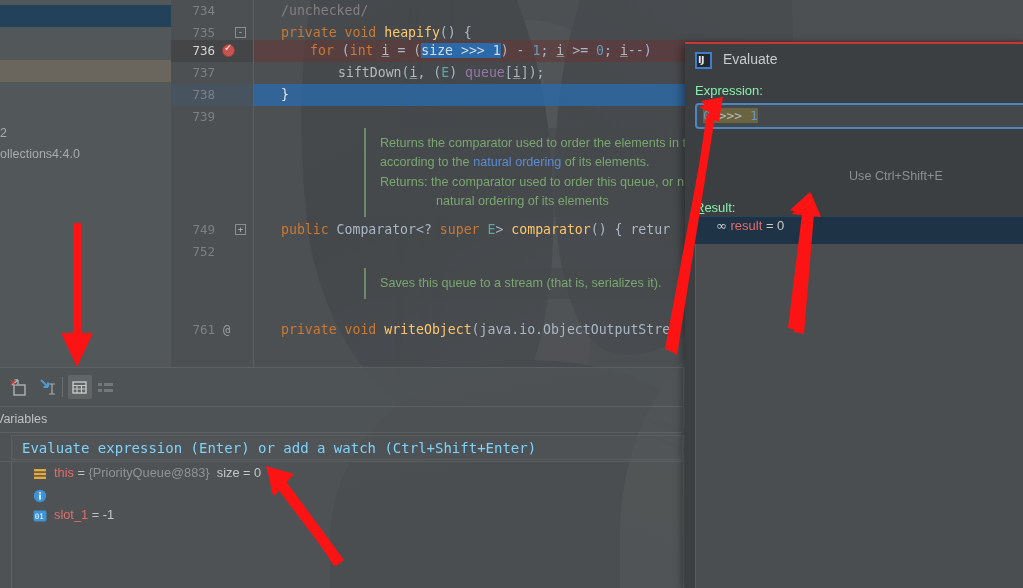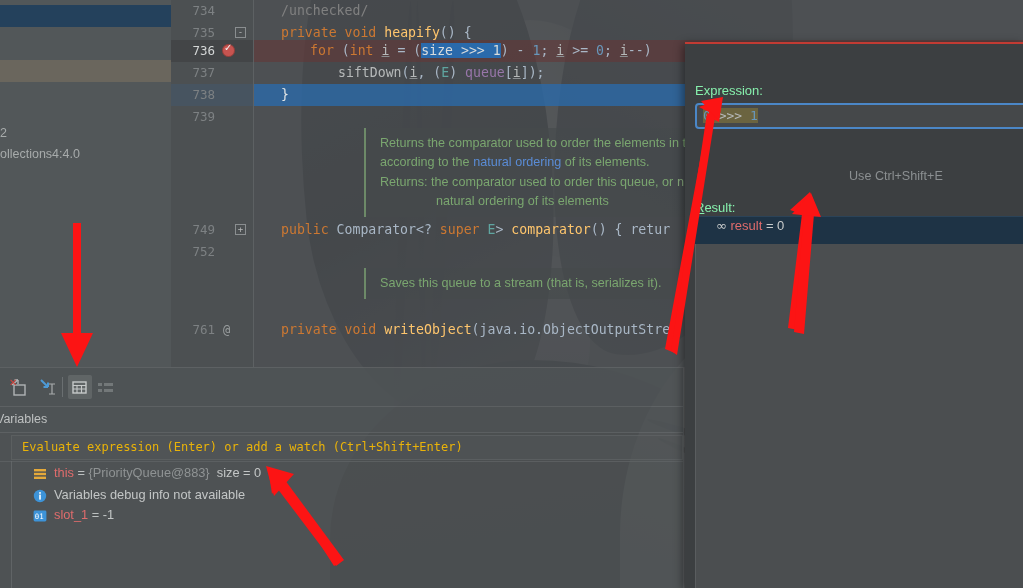--- a/index.html
+++ b/index.html
@@ -227,21 +227,21 @@
     position: absolute; left: 0; top: 433px; width: 683px; height: 155px;
     background: rgba(79,83,85,0.72);
   }
   .watch-row {
     position: absolute; left: 11px; top: 435px; width: 672px; height: 25px;
     border: 1px solid rgba(100,104,106,.55);
     background: rgba(82,86,88,.55);
   }
   .watch-placeholder {
     position: absolute; left: 22px; top: 440px;
-    color: #eab308; font-size: 12px;
+    color: #7dd3fc; font-size: 14px;
     font-family: "DejaVu Sans Mono", monospace;
     white-space: nowrap;
   }
   .vars-sep2 {
     position: absolute; left: 0; top: 461px; width: 683px; height: 1px;
     background: rgba(96,100,102,.75);
   }
   .var-row {
     position: absolute; left: 0; width: 683px; height: 22px;
     font-family: "Liberation Sans", sans-serif; font-size: 12.8px;
@@ -488,36 +488,41 @@
     </div>
 
     <div class="var-row" style="top:485px;">
       <div class="var-icon">
         <svg width="14" height="14" viewBox="0 0 14 14">
           <circle cx="7" cy="7" r="6.2" fill="#3d93d8"></circle>
           <rect x="6.2" y="5.6" width="1.6" height="5" fill="#fff"></rect>
           <rect x="6.2" y="3.1" width="1.6" height="1.7" fill="#fff"></rect>
         </svg>
       </div>
-      <div class="var-label">Variables debug info not available</div>
     </div>
 
     <div class="var-row" style="top:505px;">
       <div class="var-icon">
         <svg width="14" height="14" viewBox="0 0 14 14">
           <rect x="0.6" y="1.6" width="12.8" height="10.8" rx="1.4" fill="#3d93d8"></rect>
           <text x="1.8" y="9.7" font-size="7.4" fill="#ffffff" font-family="DejaVu Sans Mono, monospace">01</text>
         </svg>
       </div>
       <div class="var-label"><span class="vn">slot_1</span><span class="veq"> = </span><span class="vextra">-1</span></div>
     </div>
 
     <div class="bottom-right-edge"></div>
 
     <div class="dialog">
+      <div class="dlg-titlebar">
+        <div class="ij-logo">
+          <span>IJ</span>
+        </div>
+        <div class="dlg-title">Evaluate</div>
+      </div>
 
       <div class="dlg-label lbl-expr">Expression:</div>
 
       <div class="expr-field"></div>
       <div class="expr-text"><span class="expr-hl"><span class="e-num">0</span> <span class="e-op">&gt;&gt;&gt;</span> <span class="e-num">1</span></span></div>
 
       <div class="hint">Use Ctrl+Shift+E</div>
 
       <div class="dlg-label lbl-result"><u>R</u>esult:</div>
 

